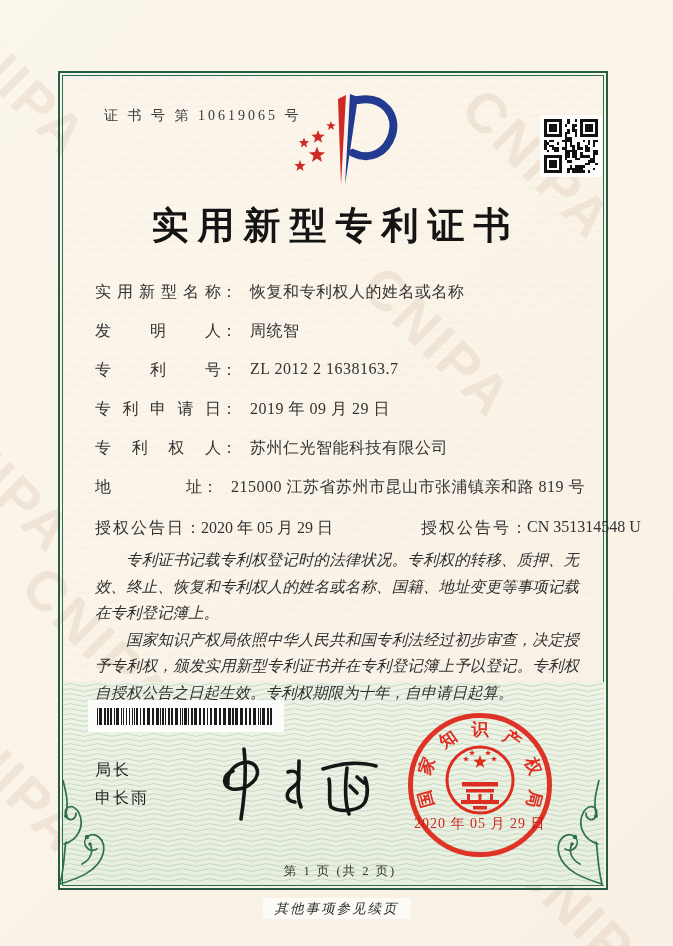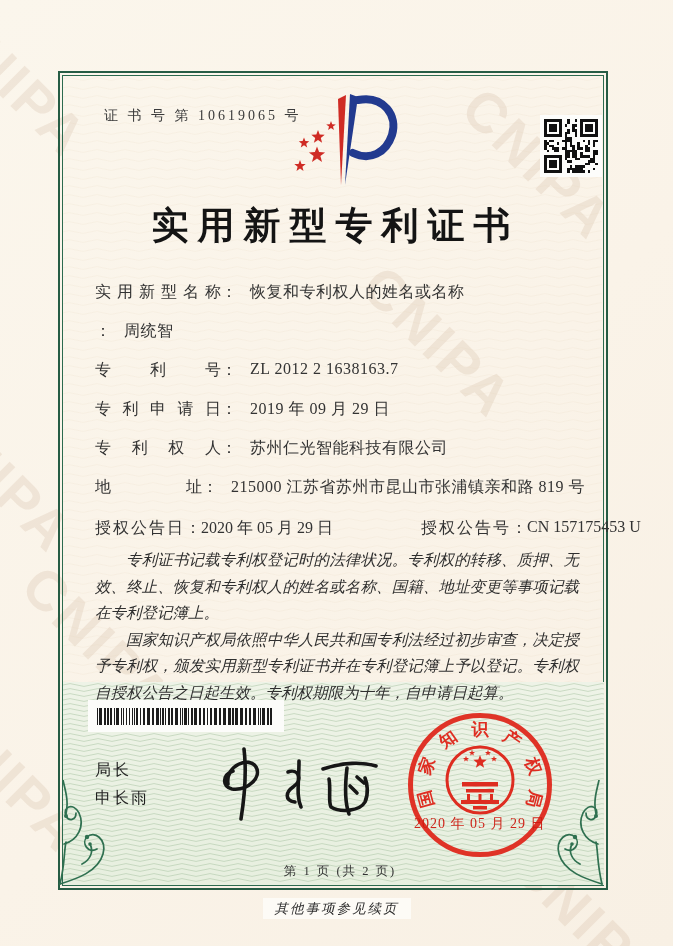--- a/index.html
+++ b/index.html
@@ -507,20 +507,21 @@
 
   <div class="title">实用新型专利证书</div>
 
   <div class="fields">
     <div class="frow">
       <span class="flabel">实用新型名称</span>
         <span class="fcolon">：</span>
       <span class="fvalue">恢复和专利权人的姓名或名称</span>
     </div>
     <div class="frow">
+      <span class="flabel">发明人</span>
         <span class="fcolon">：</span>
       <span class="fvalue">周统智</span>
     </div>
     <div class="frow">
       <span class="flabel">专利号</span>
         <span class="fcolon">：</span>
       <span class="fvalue">ZL 2012 2 1638163.7</span>
     </div>
     <div class="frow">
       <span class="flabel">专利申请日</span>
@@ -539,21 +540,21 @@
     </div>
   </div>
 
   <div class="grant-row">
     <span class="glabel">授权公告日</span>
       <span>：</span>
     <span>2020 年 05 月 29 日</span>
     <span class="grant-spacer"></span>
     <span class="glabel">授权公告号</span>
       <span>：</span>
-    <span>CN 157175453 U</span>
+    <span>CN 351314548 U</span>
   </div>
 
   <div class="paras">
     <p>专利证书记载专利权登记时的法律状况。专利权的转移、质押、无效、终止、恢复和专利权人的姓名或名称、国籍、地址变更等事项记载在专利登记簿上。</p>
     <p>国家知识产权局依照中华人民共和国专利法经过初步审查，决定授予专利权，颁发实用新型专利证书并在专利登记簿上予以登记。专利权自授权公告之日起生效。专利权期限为十年，自申请日起算。</p>
   </div>
 
   <div class="barcode-box">
     <div class="barcode" id="barcode">
         <i style="left: 0px; width: 1px;"></i>

